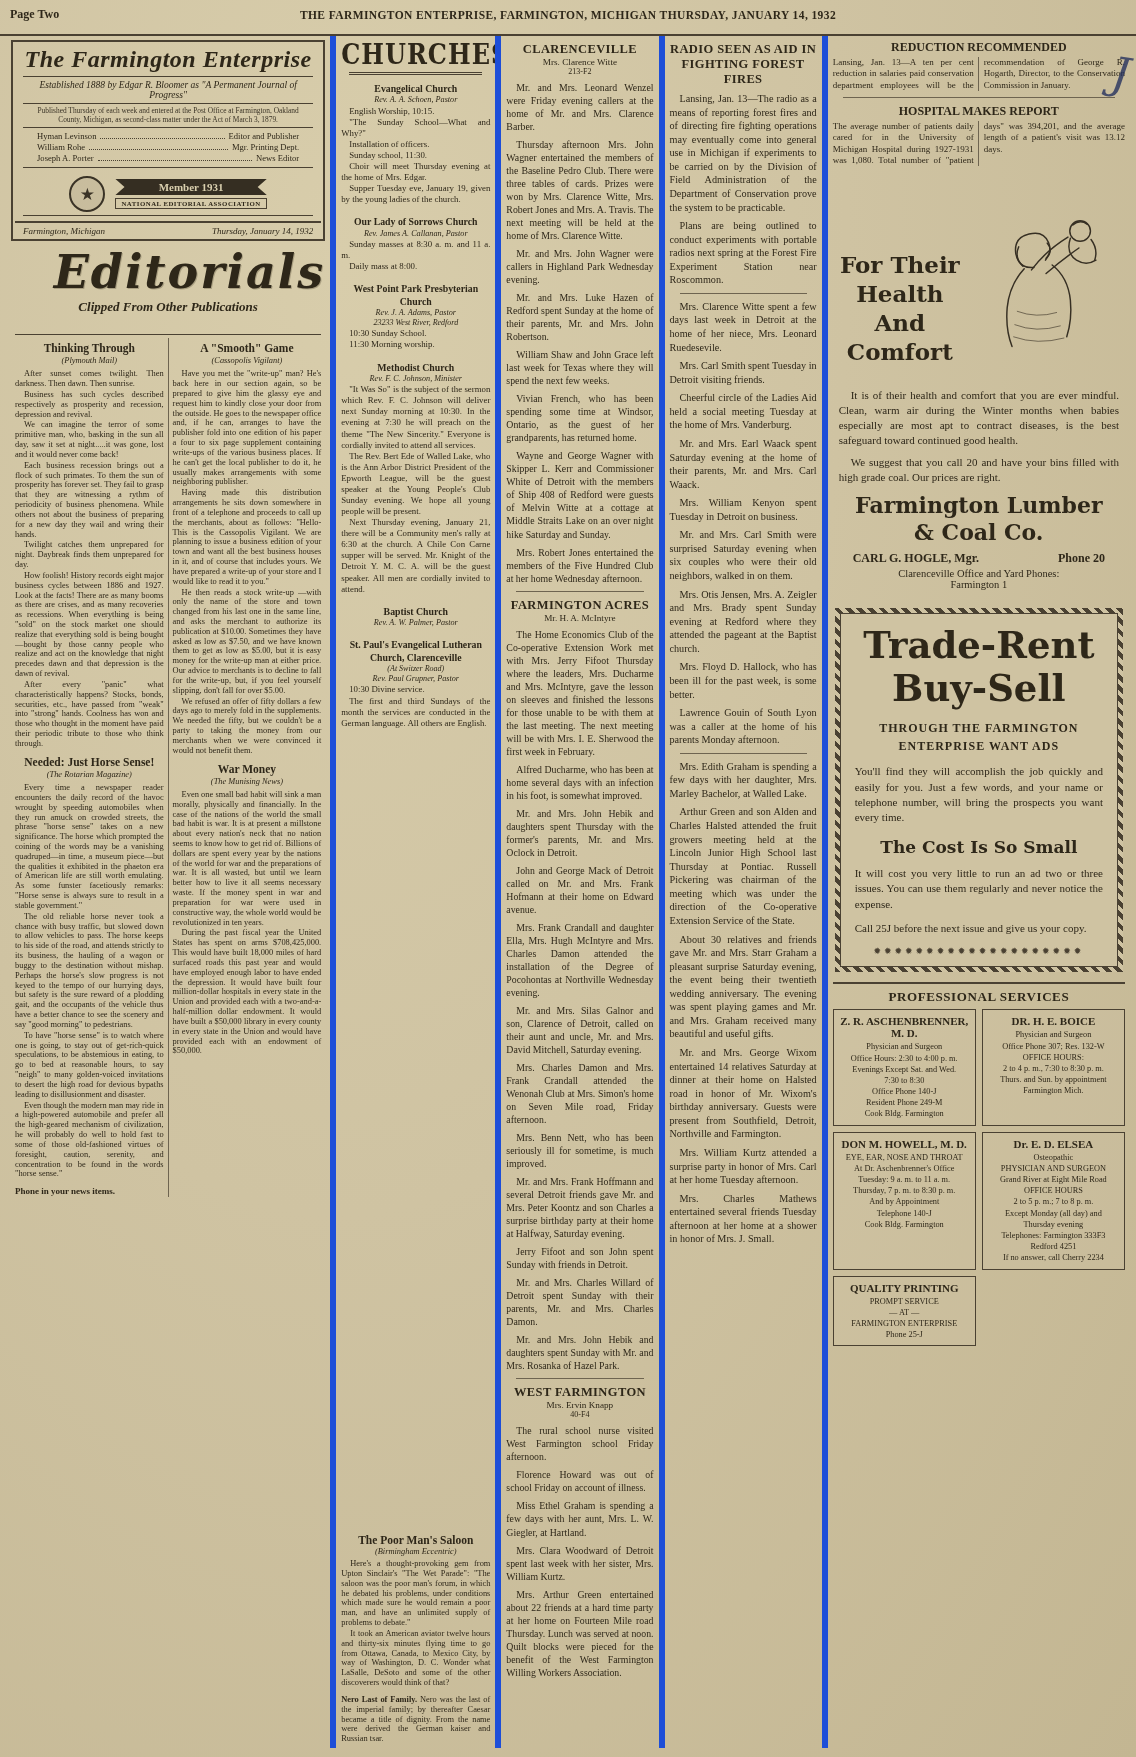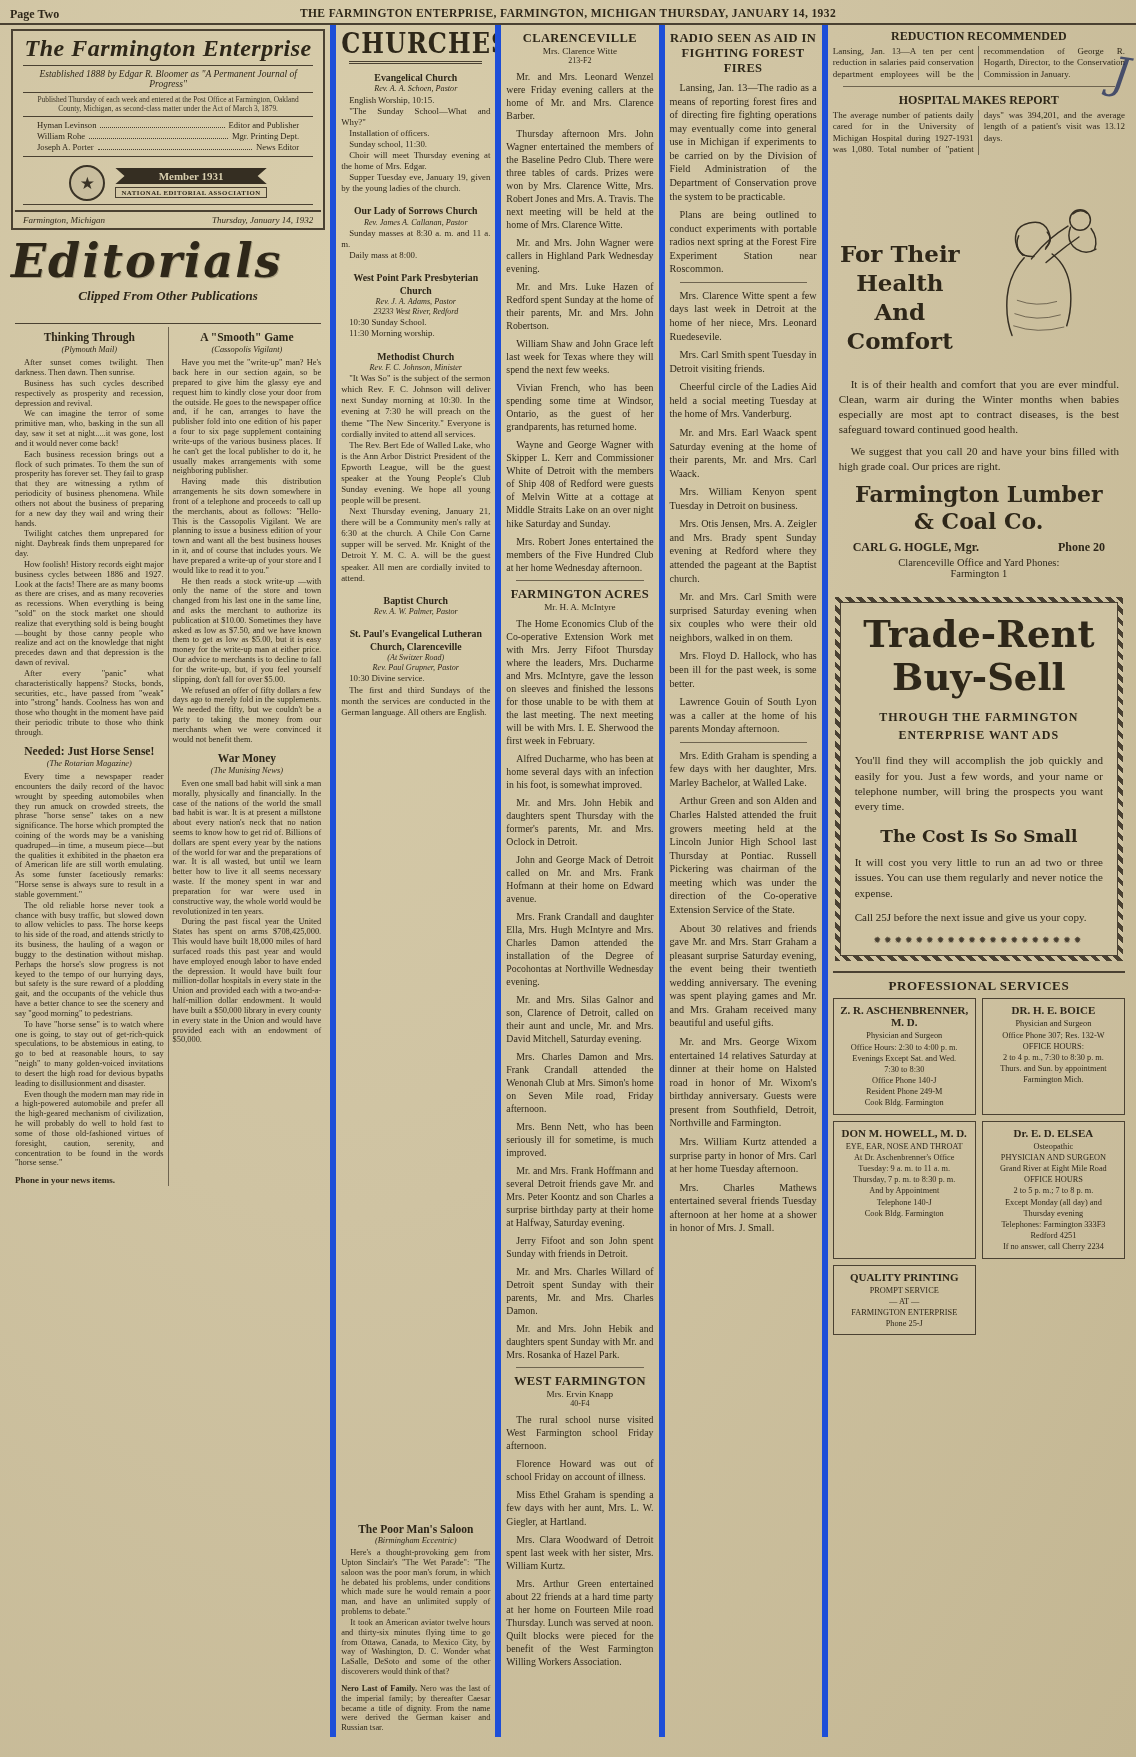--- a/index.html
+++ b/index.html
@@ -1,19 +1,19 @@
 <!DOCTYPE html>
 <html><head>
 <meta charset="utf-8">
 <style>
   *{margin:0;padding:0;box-sizing:border-box}
   body{width:1136px;height:1757px;overflow:hidden;position:relative;
     background:radial-gradient(ellipse at 30% 15%,#d8cdab 0%,#cfc3a2 45%,#c3b692 100%);
     font-family:"Liberation Serif","DejaVu Serif",serif;color:#2e2719}
-  .pagehead{display:flex;align-items:flex-start;padding:7px 10px 1px;border-bottom:2px solid #4a4132}
+  .pagehead{display:flex;align-items:center;padding:7px 10px 12px;border-bottom:2px solid #4a4132}
   .ph-left{font-weight:bold;font-size:12px;width:150px}
   .ph-center{flex:1;text-align:center;font-weight:bold;font-size:11.5px;letter-spacing:.4px}
   .ph-right{width:150px}
   .ink-mark{position:absolute;top:48px;right:6px;font-size:44px;font-style:italic;color:#27335f;
     transform:rotate(8deg);opacity:.8;font-family:"DejaVu Serif",serif}
   .cols{display:flex;height:1712px;padding:0 6px}
   .col{padding:4px 5px;overflow:hidden}
   .col+.col{border-left:6px solid #1d4ed8}
   .col1{width:326px}
   .col2{width:166px;display:flex;flex-direction:column}
@@ -28,21 +28,21 @@
   .staff{padding:3px 14px;border-bottom:1px solid #4a4132;margin:0 8px}
   .staff-row{display:flex;font-size:8.6px;align-items:baseline}
   .dots{flex:1;border-bottom:1px dotted #4a4132;margin:0 4px 3px}
   .member-row{display:flex;align-items:center;justify-content:center;gap:10px;margin:5px 8px;padding:3px;border-bottom:1px solid #4a4132}
   .seal{width:36px;height:36px;border-radius:50%;border:2px solid #3a3326;display:flex;align-items:center;justify-content:center;font-size:17px;color:#3a3326;background:rgba(0,0,0,.05)}
   .ribbon{background:#352e22;color:#d9cfae;font-size:11px;font-weight:bold;padding:2px 16px;
     clip-path:polygon(0 0,100% 0,94% 50%,100% 100%,0 100%,6% 50%)}
   .member-org{font-size:6.8px;border:1px solid #4a4132;margin-top:3px;padding:1px 5px;letter-spacing:.5px;font-weight:bold}
   .dateline{display:flex;justify-content:space-between;font-size:9px;padding:3px 8px;border-top:2px solid #4a4132;font-style:italic}
   
-  .ed-title{font-size:46px;font-weight:bold;font-style:italic;text-align:left;letter-spacing:2px;
+  .ed-title{font-size:46px;font-weight:bold;font-style:italic;text-align:right;letter-spacing:2px;
     font-family:"DejaVu Serif",serif;margin-top:4px;text-shadow:1px 1px 0 rgba(40,30,10,.25)}
   .ed-sub{font-style:italic;font-weight:bold;text-align:center;font-size:13px;border-bottom:1.5px solid #4a4132;padding-bottom:19px;margin:0 4px 3px}
   .subcols{display:flex}
   .subcol{flex:1;padding:0 4px;font-size:8.4px;line-height:1.17;text-align:justify}
   .subcol+.subcol{border-left:1px solid #6e6450}
   .art{margin-bottom:7px}
   .art-title{font-size:11.5px;font-weight:bold;text-align:center;margin:4px 0 1px}
   .art-source{font-size:8.4px;font-style:italic;text-align:center;margin-bottom:3px}
   .para{text-indent:9px;margin-bottom:1px}
   .phone-note{font-size:9px;font-weight:bold;margin-top:6px}
@@ -337,22 +337,22 @@
       </div>
 
     <div class="hr"></div>
 
     <div class="news">
         <p class="para">Mrs. Clarence Witte spent a few days last week in Detroit at the home of her niece, Mrs. Leonard Ruedesevile.</p>
         <p class="para">Mrs. Carl Smith spent Tuesday in Detroit visiting friends.</p>
         <p class="para">Cheerful circle of the Ladies Aid held a social meeting Tuesday at the home of Mrs. Vanderburg.</p>
         <p class="para">Mr. and Mrs. Earl Waack spent Saturday evening at the home of their parents, Mr. and Mrs. Carl Waack.</p>
         <p class="para">Mrs. William Kenyon spent Tuesday in Detroit on business.</p>
+        <p class="para">Mr. and Mrs. Carl Smith were surprised Saturday evening when six couples who were their old neighbors, walked in on them.</p>
         <p class="para">Mrs. Otis Jensen, Mrs. A. Zeigler and Mrs. Brady spent Sunday evening at Redford where they attended the pageant at the Baptist church.</p>
-        <p class="para">Mr. and Mrs. Carl Smith were surprised Saturday evening when six couples who were their old neighbors, walked in on them.</p>
         <p class="para">Mrs. Floyd D. Hallock, who has been ill for the past week, is some better.</p>
         <p class="para">Lawrence Gouin of South Lyon was a caller at the home of his parents Monday afternoon.</p>
       </div>
 
     <div class="hr"></div>
 
     <div class="news">
         <p class="para">Mrs. Edith Graham is spending a few days with her daughter, Mrs. Marley Bachelor, at Walled Lake.</p>
         <p class="para">Arthur Green and son Alden and Charles Halsted attended the fruit growers meeting held at the Lincoln Junior High School last Thursday at Pontiac. Russell Pickering was chairman of the meeting which was under the direction of the Co-operative Extension Service of the State.</p>
         <p class="para">About 30 relatives and friends gave Mr. and Mrs. Starr Graham a pleasant surprise Saturday evening, the event being their twentieth wedding anniversary. The evening was spent playing games and Mr. and Mrs. Graham received many beautiful and useful gifts.</p>

